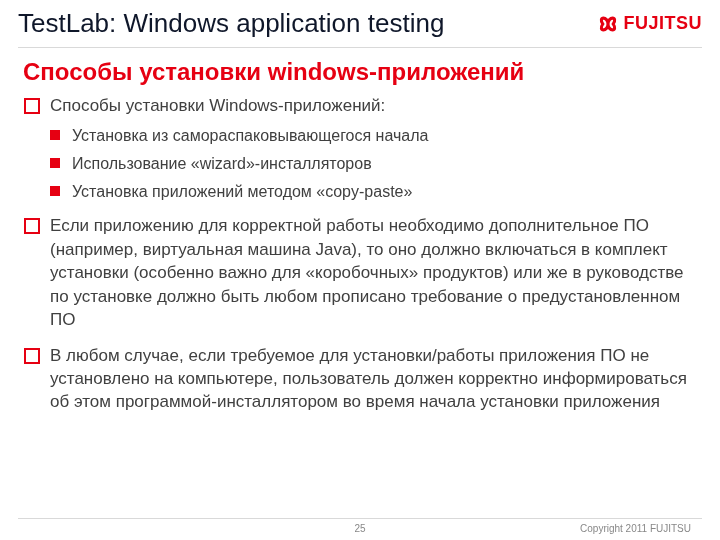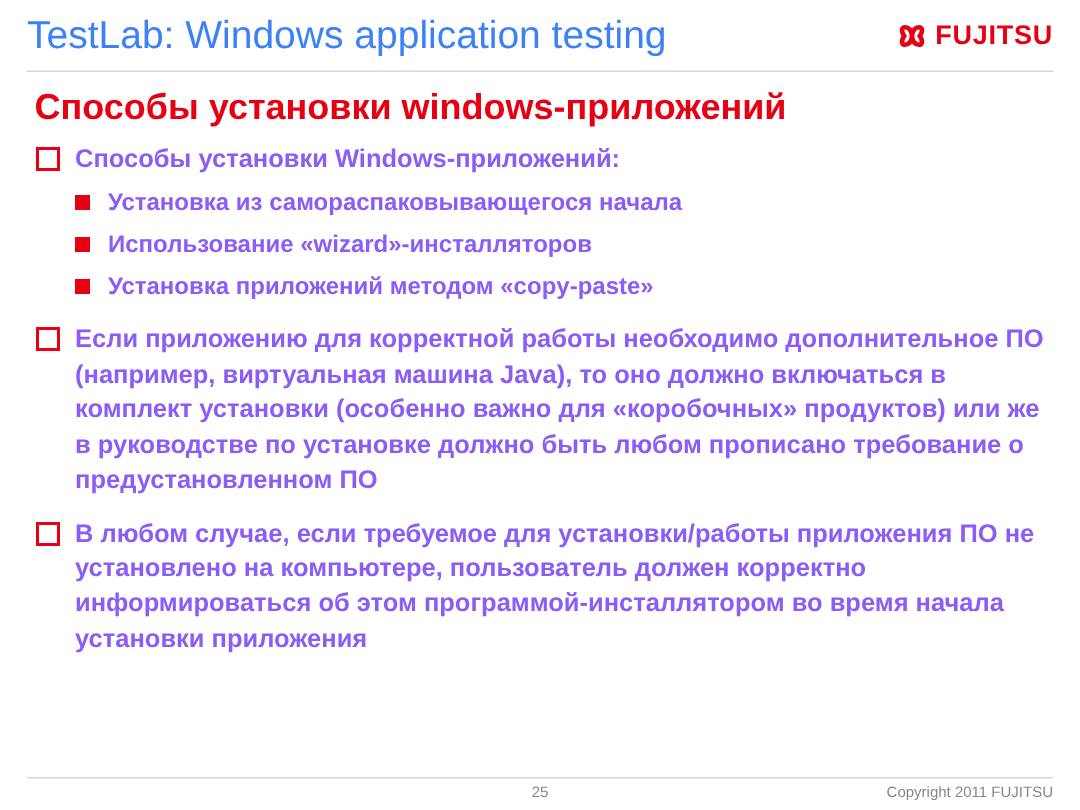--- a/index.html
+++ b/index.html
@@ -1,42 +1,42 @@
 <!DOCTYPE html>
 <html><head>
 <meta charset="utf-8">
 <style>
   * { margin: 0; padding: 0; box-sizing: border-box; }
   html, body { width: 720px; height: 540px; font-family: Arial, Helvetica, sans-serif; background: #fff; color: #333; }
   .slide { width: 720px; height: 540px; position: relative; display: flex; flex-direction: column; }
   .header { padding: 8px 18px 4px 18px; display: flex; align-items: center; justify-content: space-between; }
-  .header-title { font-size: 26px; color: #3b82f6; font-weight: 400; }
+  .header-title { font-size: 26px; color: #0f172a; font-weight: 400; }
   .logo { display:flex; align-items:center; gap:2px;justify-content:center; }
   .logo-mark { width: 26px; height: 26px; }
   .logo-text { font-size: 18px; font-weight: 700; letter-spacing: 0.5px; color: #e60012; font-family: Arial, sans-serif; }
   .divider { height: 1px; background: #d9d9d9; margin: 4px 18px 0 18px; }
   .title { color: #e60012; font-size: 24px; font-weight: 700; padding: 10px 18px 8px 23px; }
   .content { padding: 0 24px 0 24px; flex:1; overflow:hidden; }
   .bullets { list-style: none; }
-  .bullets > li { position: relative; padding-left: 26px; margin-bottom: 12px; font-size: 17px; line-height: 1.38; color: #8b5cf6; font-weight: bold; }
+  .bullets > li { position: relative; padding-left: 26px; margin-bottom: 12px; font-size: 17px; line-height: 1.38; color: #404040; }
   .bullets > li::before {
     content: ""; position: absolute; left: 0; top: 4px;
     width: 12px; height: 12px; border: 2px solid #e60012; background: #fff;
   }
   .subbullets { list-style: none; margin-top: 8px; }
   .subbullets > li { position: relative; padding-left: 22px; margin-bottom: 6px; font-size: 16px; line-height: 1.35; }
   .subbullets > li::before {
     content: ""; position: absolute; left: 0; top: 5px;
     width: 10px; height: 10px; background: #e60012;
   }
   .footer { position: absolute; bottom: 6px; left: 0; right: 0; padding: 0 18px; }
   .footer-line { height: 1px; background: #d9d9d9; margin-bottom: 4px; }
   .footer-row { display:flex; align-items:center; justify-content:center; position:relative; font-size: 10px; color: #888; }
   .page-num { }
-  .copyright { position:absolute; right:0; }
+  .copyright { position:absolute; right:11px; }
 </style>
 </head>
 <body>
 
 <div class="slide">
 
   <div class="header">
     <div class="header-title">TestLab: Windows application testing</div>
     <div class="logo">
       <svg class="logo-mark" viewBox="0 0 100 100">

